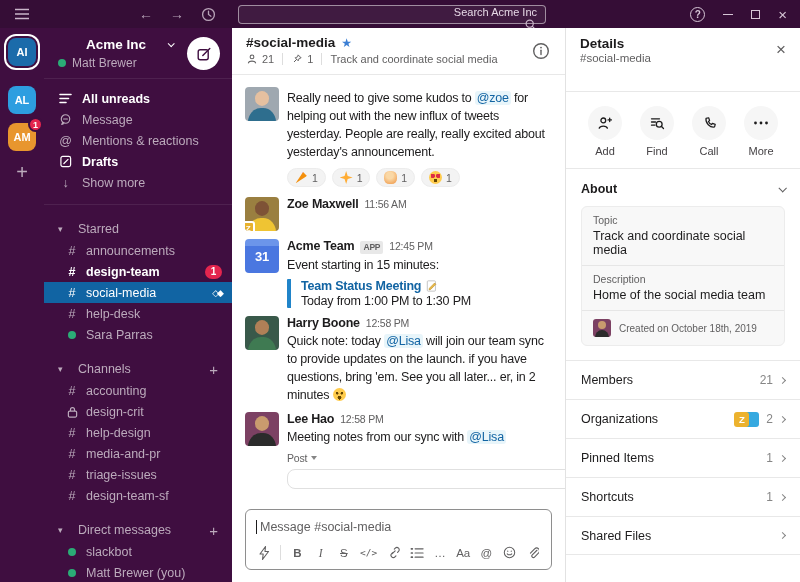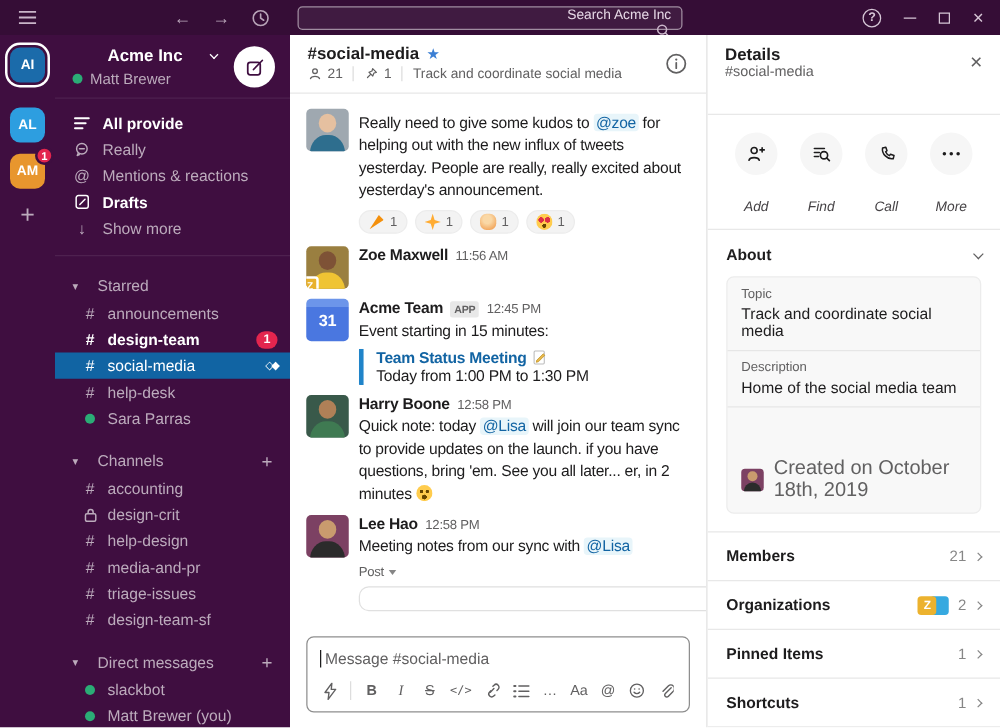--- a/index.html
+++ b/index.html
@@ -128,33 +128,33 @@
   .tb-b { font-weight:800; } .tb-i { font-style:italic; font-family:"Liberation Serif",serif; }
   .tb-s { text-decoration:line-through; } .tb-code { font-family:"DejaVu Sans Mono",monospace; font-size:9.5px; }
 
   
   .details { width:235px; flex:none; border-left:1px solid #E2E2E2; background:#fff; overflow:hidden; }
   .dhead { height:64px; padding:8px 14px 0; border-bottom:1px solid #E8E8E8; position:relative; }
   .dtitle { font-weight:800; font-size:13.5px; }
   .dsub { font-size:11.5px; color:#616061; margin-top:1px; }
   .dclose { position:absolute; right:14px; top:13px; font-size:17px; color:#616061; line-height:1; }
   .dactions { display:flex; justify-content:space-evenly; padding:14px 4px 11px; border-bottom:1px solid #E8E8E8; }
-  .dact { display:flex; flex-direction:column; align-items:center; gap:20px; font-size:11px; color:#454245;font-style:italic; }
+  .dact { display:flex; flex-direction:column; align-items:center; gap:5px; font-size:11px; color:#454245; }
   .dcirc { width:34px; height:34px; border-radius:50%; background:#F6F6F6; display:flex; align-items:center; justify-content:center; color:#1D1C1D; }
   .dabout { display:flex; align-items:center; justify-content:space-between; padding:13px 15px 10px; font-weight:800; font-size:12.5px; }
   .dabout .chev { color:#616061; width:6px; height:6px; }
   .dbox { margin:0 15px 14px; background:#F8F8F8; border:1px solid #ECECEC; border-radius:6px; }
   .dsec { padding:7px 11px 8px; border-bottom:1px solid #E6E6E6; }
   .dlabel { font-size:10.5px; color:#616061; }
   .dval { margin-top:3px; font-size:12.5px; color:#1D1C1D; }
-  .dcreated { padding:8px 11px; display:flex; gap:8px; align-items:center; color:#616061; font-size:16px;margin-top:32px; }
+  .dcreated { padding:8px 11px; display:flex; gap:8px; align-items:center; color:#616061; font-size:10px; }
   .dmini { width:18px; height:18px; border-radius:3px; position:relative; flex:none; }
   .drow { display:flex; align-items:center; padding:12px 15px; border-top:1px solid #E8E8E8; font-size:12.5px; height:39px; }
   .drow:last-child { border-bottom:1px solid #E8E8E8; }
-  .drow .lbl { font-weight:700; }
+  .drow .lbl { font-weight:400; }
   .drow .right { margin-left:auto; display:flex; align-items:center; gap:7px; color:#868686; font-size:12px; }
   .ob1 { width:15px; height:15px; border-radius:3px; background:#ECB22E; color:#fff; font-size:9.5px; font-weight:700;
          display:flex; align-items:center; justify-content:center; z-index:1; }
   .ob2 { width:15px; height:15px; border-radius:3px; background:#36A9E0; margin-left:-5px; }
 </style>
 </head>
 <body>
 
 <div class="topbar">
   <div class="tb-ham">
@@ -219,31 +219,31 @@
       </div>
     </div>
 
     <div class="sb-nav">
       <div class="navrow bold">
         <span class="nicon">
           <svg width="13" height="11" viewBox="0 0 13 11" stroke="currentColor" stroke-width="1.6" stroke-linecap="round">
               <path d="M1 1.5h11M1 5.5h8.5M1 9.5h6"></path>
             </svg>
           </span>
-        <span>All provide</span>
+        <span>All unreads</span>
       </div>
       <div class="navrow">
         <span class="nicon">
           <svg width="13" height="13" viewBox="0 0 16 16" fill="none" stroke="currentColor" stroke-width="1.4">
               <circle cx="8" cy="7.4" r="5.2"></circle>
               <path d="M4.6 11.4L3.4 14l2.7-1.1" stroke-linejoin="round"></path>
               <path d="M5.6 7.4h4.8" stroke-linecap="round"></path>
             </svg>
           </span>
-        <span>Really</span>
+        <span>Message</span>
       </div>
       <div class="navrow">
         <span class="nicon">@</span>
         <span>Mentions &amp; reactions</span>
       </div>
       <div class="navrow bold">
         <span class="nicon">
           <svg width="12" height="13" viewBox="0 0 13 14" fill="none" stroke="currentColor" stroke-width="1.3">
               <rect x="1" y="1.5" width="10.5" height="11" rx="2"></rect>
               <path d="M4.2 9.2l4.5-4.5" stroke-linecap="round"></path>

